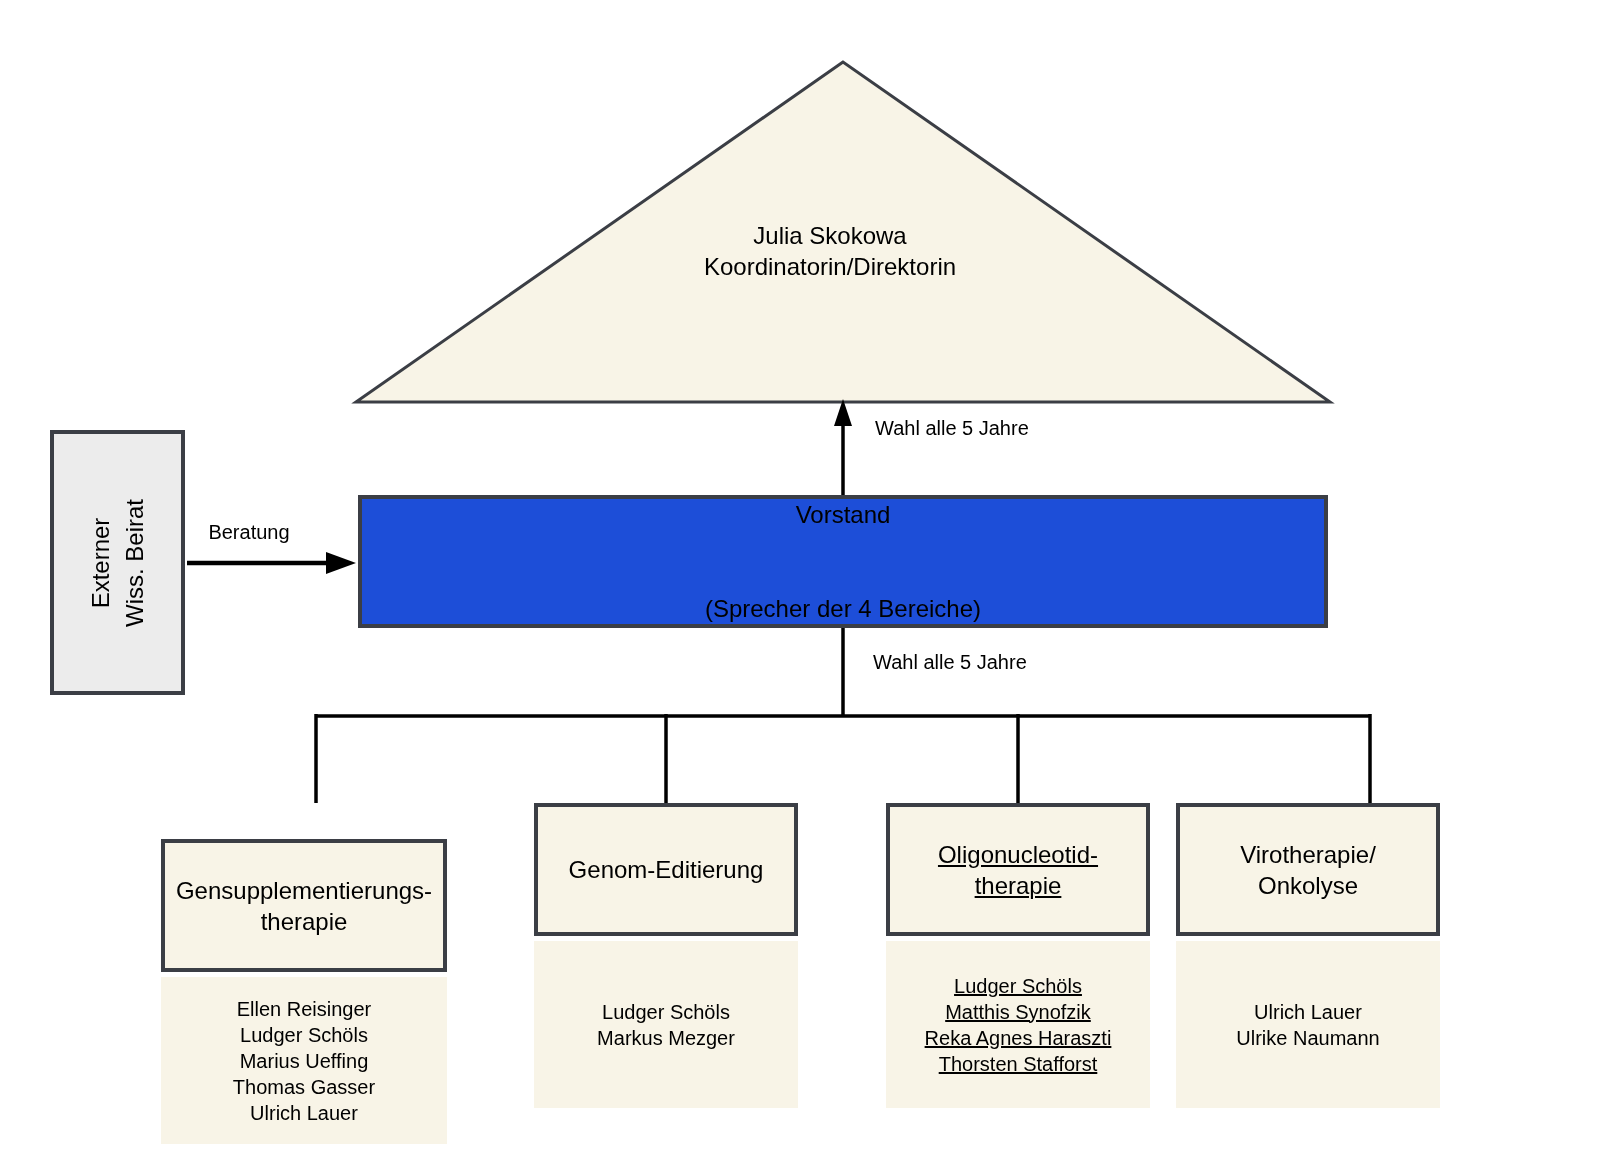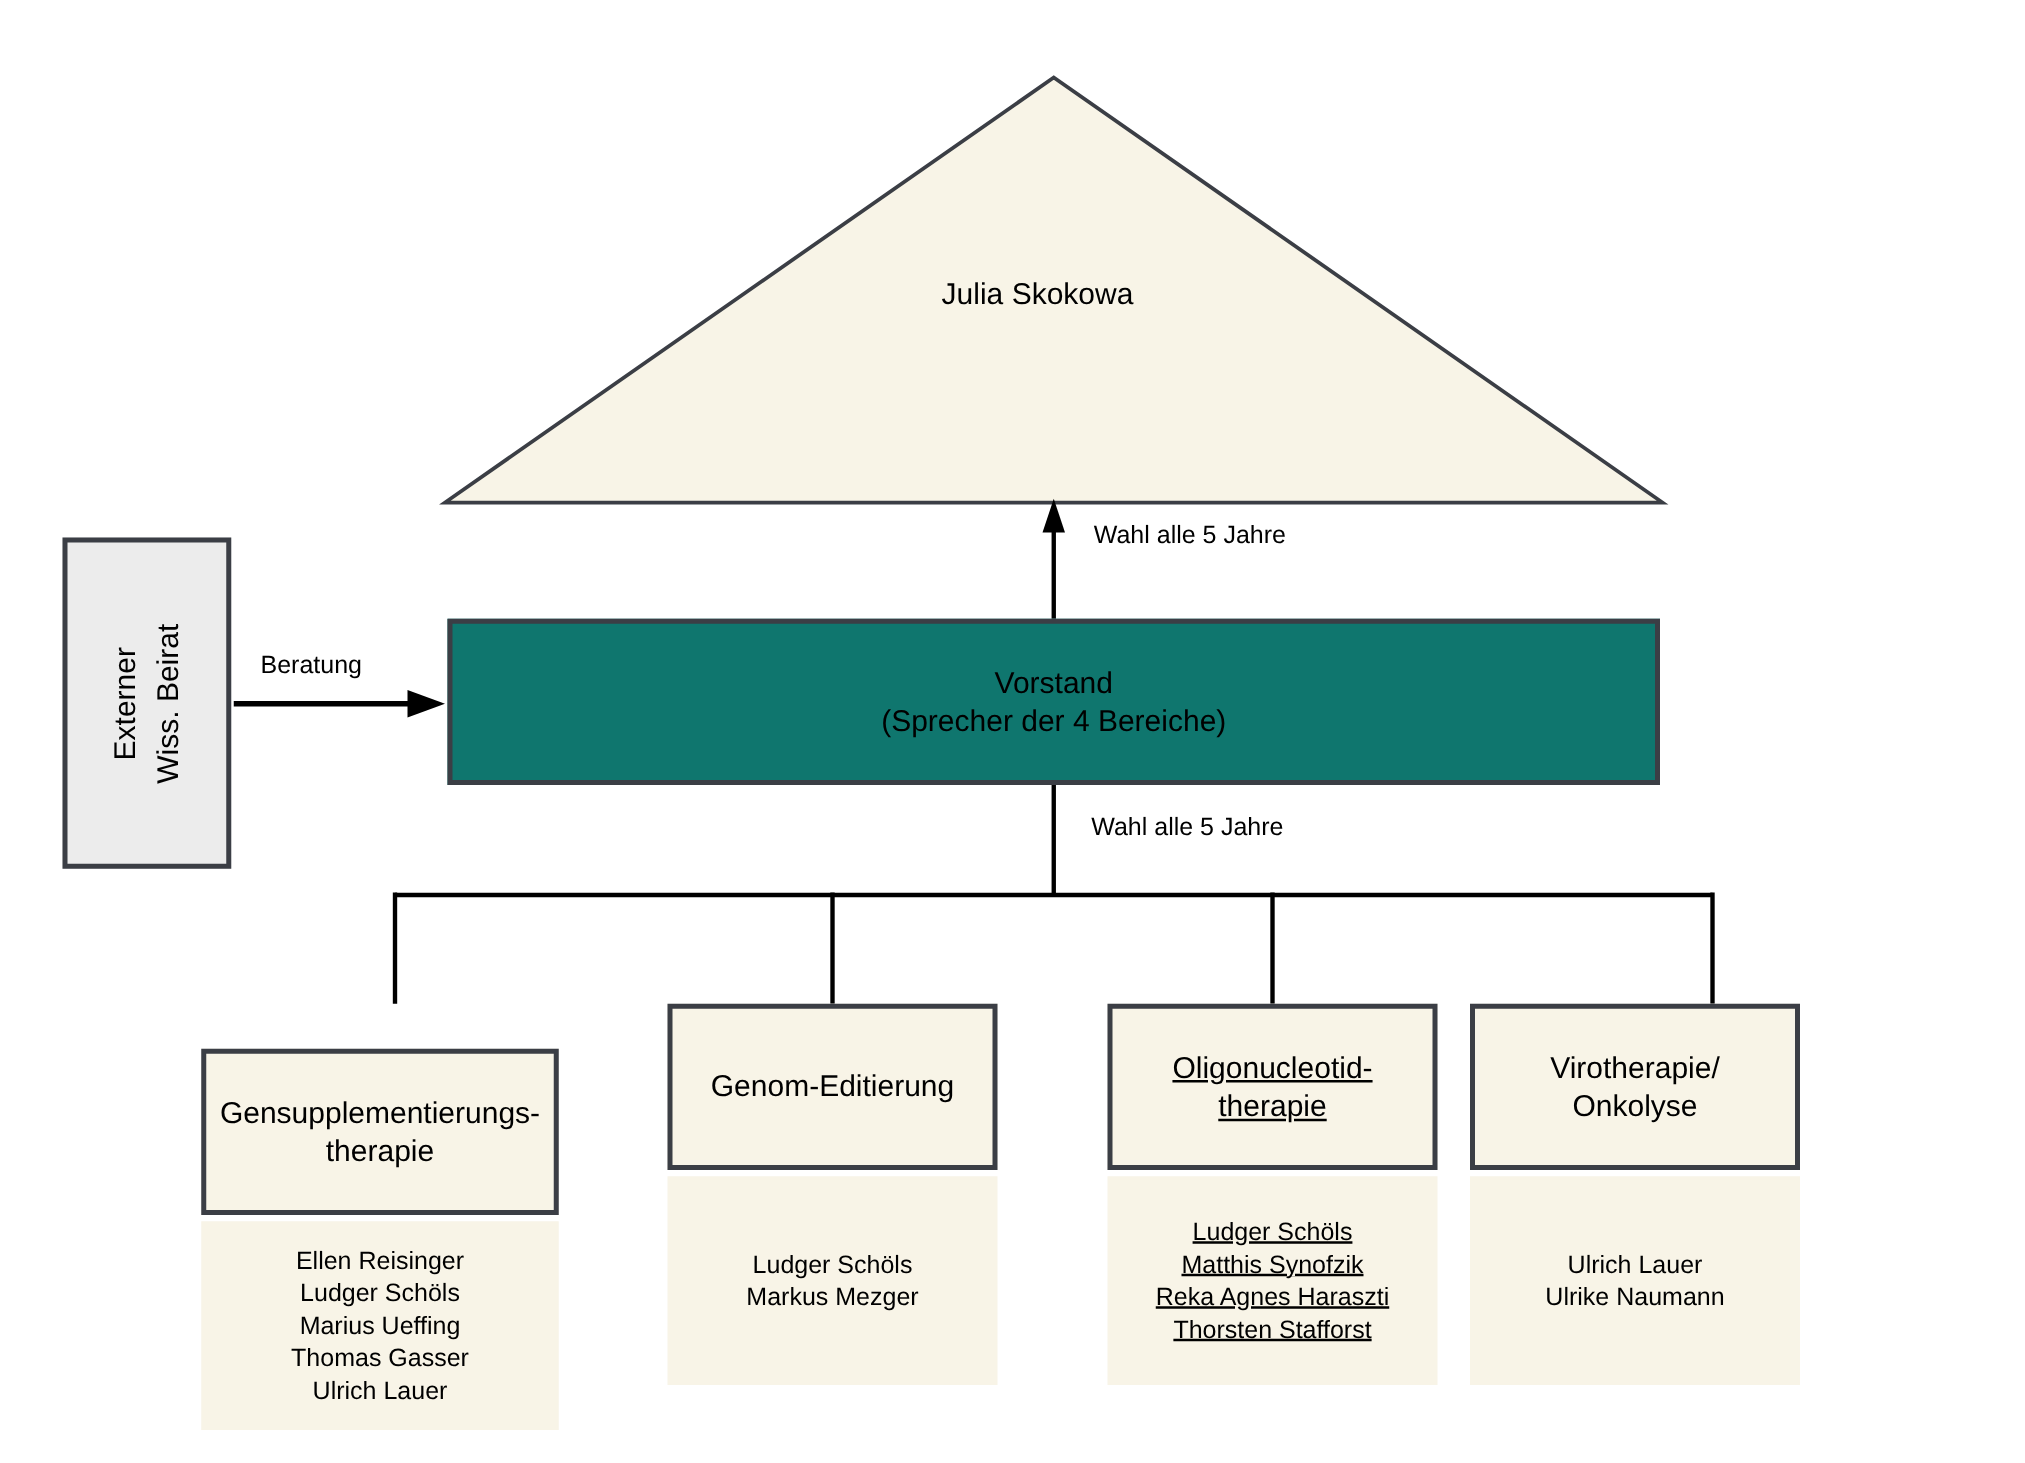--- a/index.html
+++ b/index.html
@@ -20,22 +20,22 @@
 
   .abs{position:absolute;box-sizing:border-box;}
 
   .triangle-label{
     left:630px;top:220px;width:400px;
     text-align:center;font-size:24px;line-height:31px;
   }
 
   .vorstand-box{
     left:358px;top:495px;width:970px;height:133px;
-    background:#0f766e;border:4px solid #3B3E45;
-    display:flex;flex-direction:column;align-items:center;justify-content:center;
+    background:#1d4ed8;border:4px solid #3B3E45;
+    display:flex;flex-direction:column;align-items:center;justify-content:space-between;
     text-align:center;font-size:24px;line-height:31px;
   }
 
   .advisory-box{
     left:50px;top:430px;width:135px;height:265px;
     background:#ECECEC;border:4px solid #3B3E45;
   }
   .advisory-text{
     position:absolute;left:50%;top:50%;
     transform:translate(-50%,-50%) rotate(-90deg);
@@ -86,20 +86,21 @@
     <line class="blk" x1="843" y1="628" x2="843" y2="716"></line>
     <line class="blk" x1="316" y1="716" x2="1370" y2="716"></line>
     <line class="blk" x1="316" y1="714" x2="316" y2="803"></line>
     <line class="blk" x1="666" y1="714" x2="666" y2="803"></line>
     <line class="blk" x1="1018" y1="714" x2="1018" y2="803"></line>
     <line class="blk" x1="1370" y1="714" x2="1370" y2="803"></line>
   </svg>
 
   <div class="abs triangle-label">
     <div>Julia Skokowa</div>
+    <div>Koordinatorin/Direktorin</div>
   </div>
 
   <div class="abs vorstand-box">
     <div>Vorstand</div>
     <div>(Sprecher der 4 Bereiche)</div>
   </div>
 
   <div class="abs advisory-box">
     <div class="advisory-text">
       <div>Externer</div>

